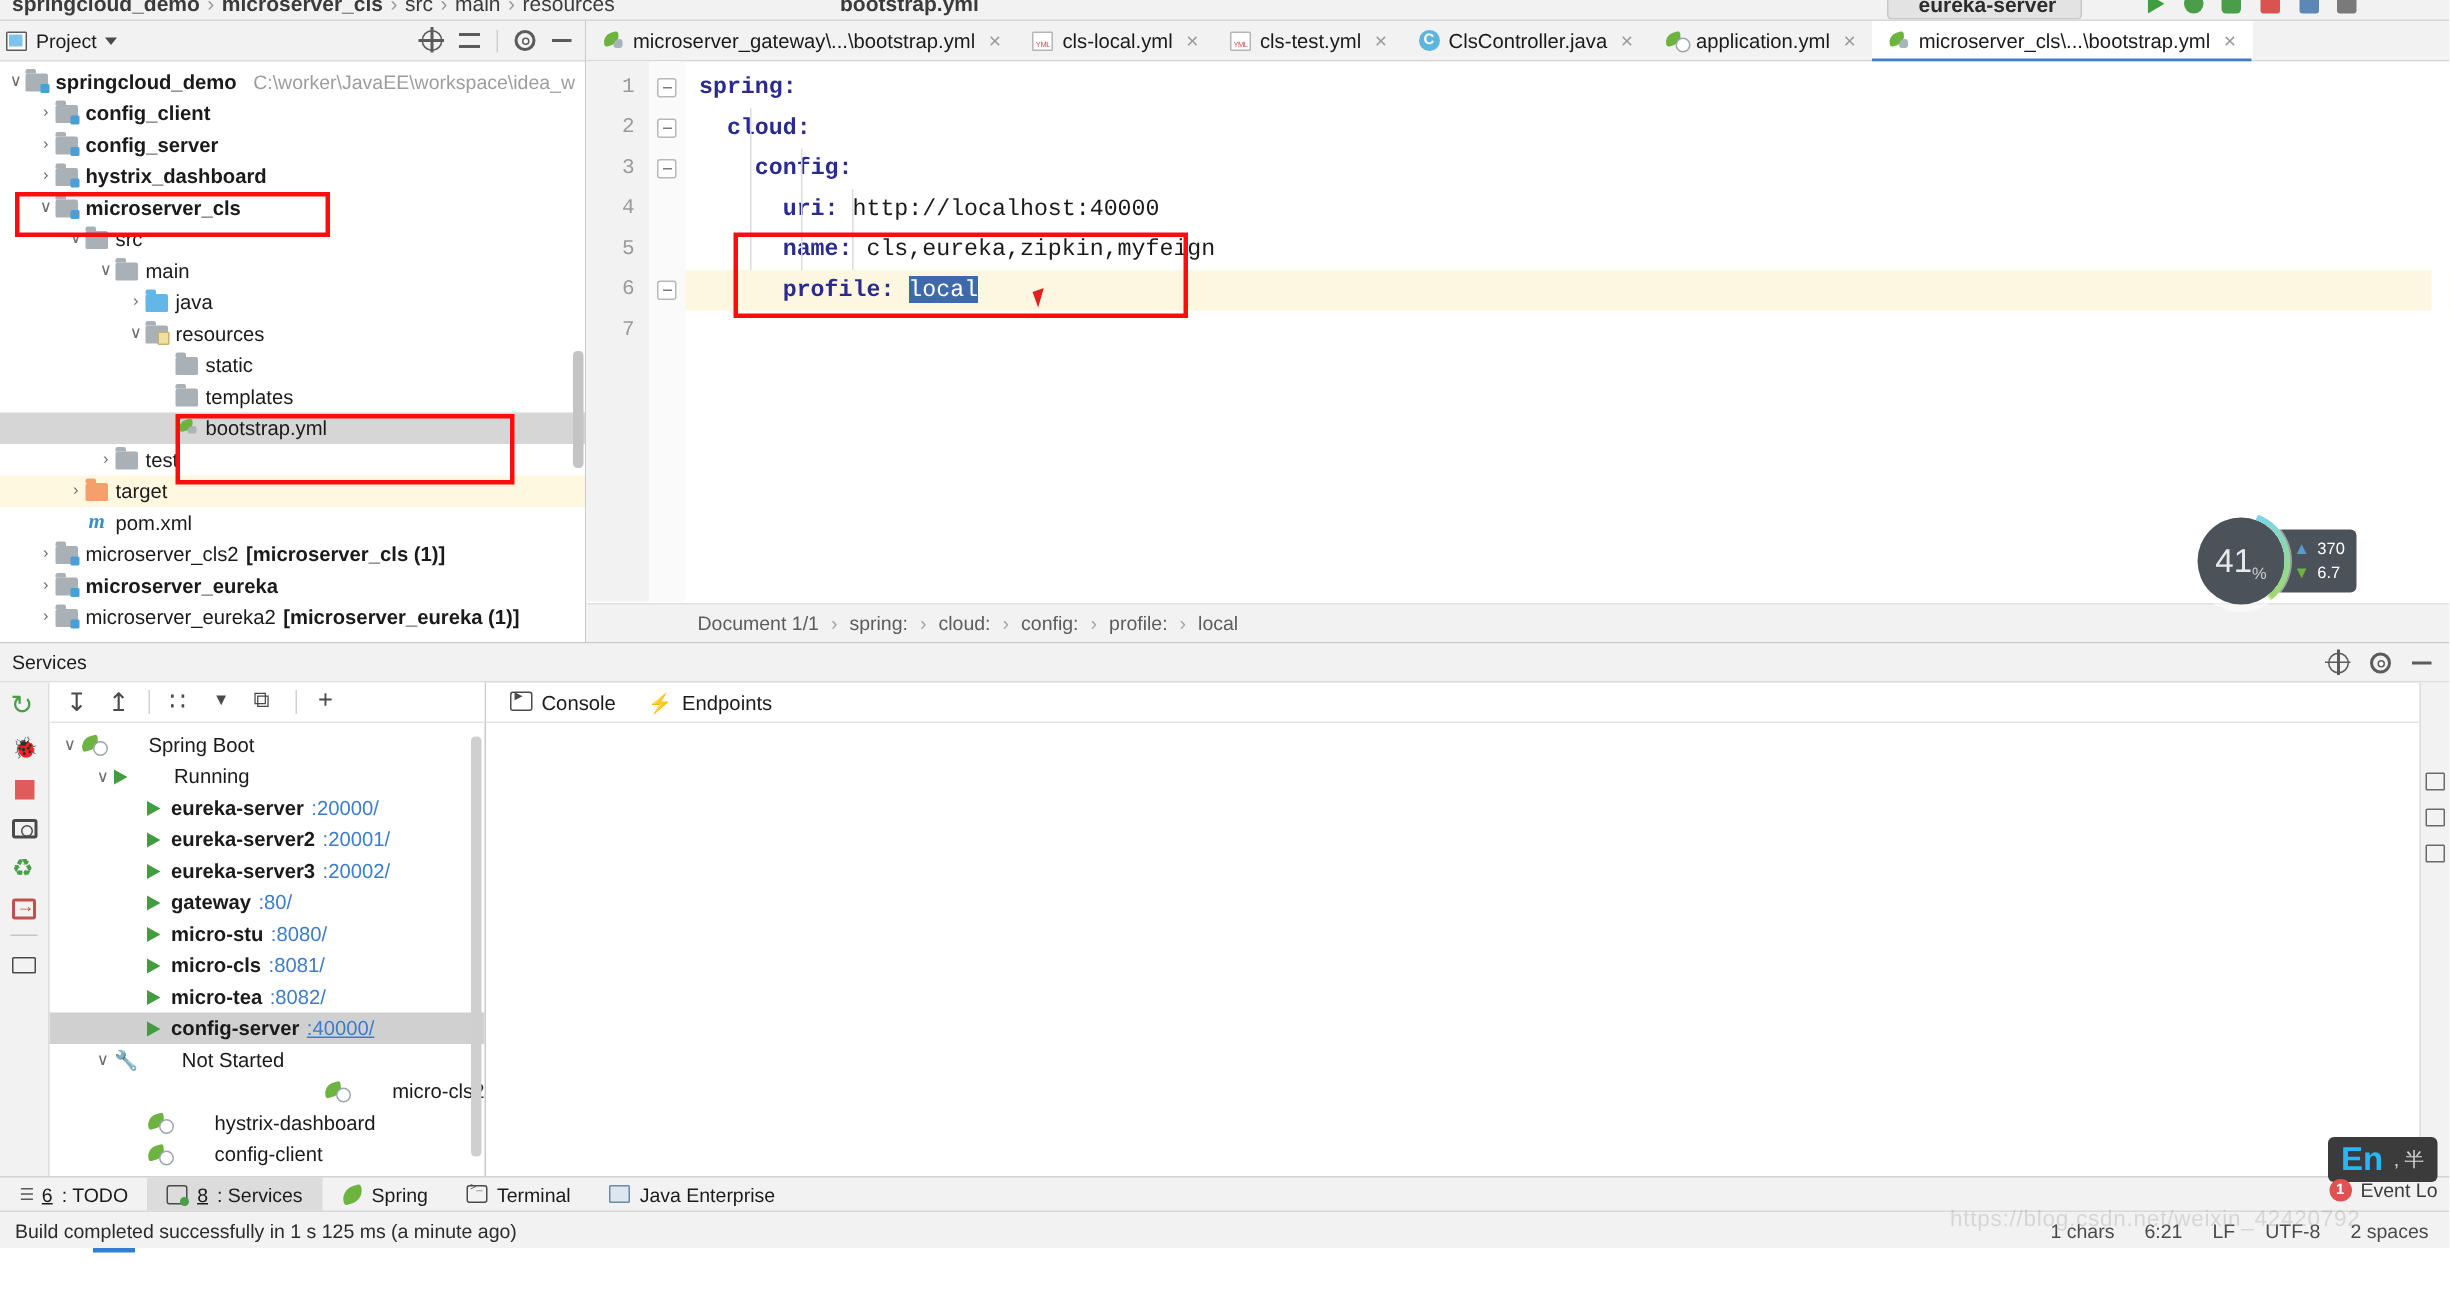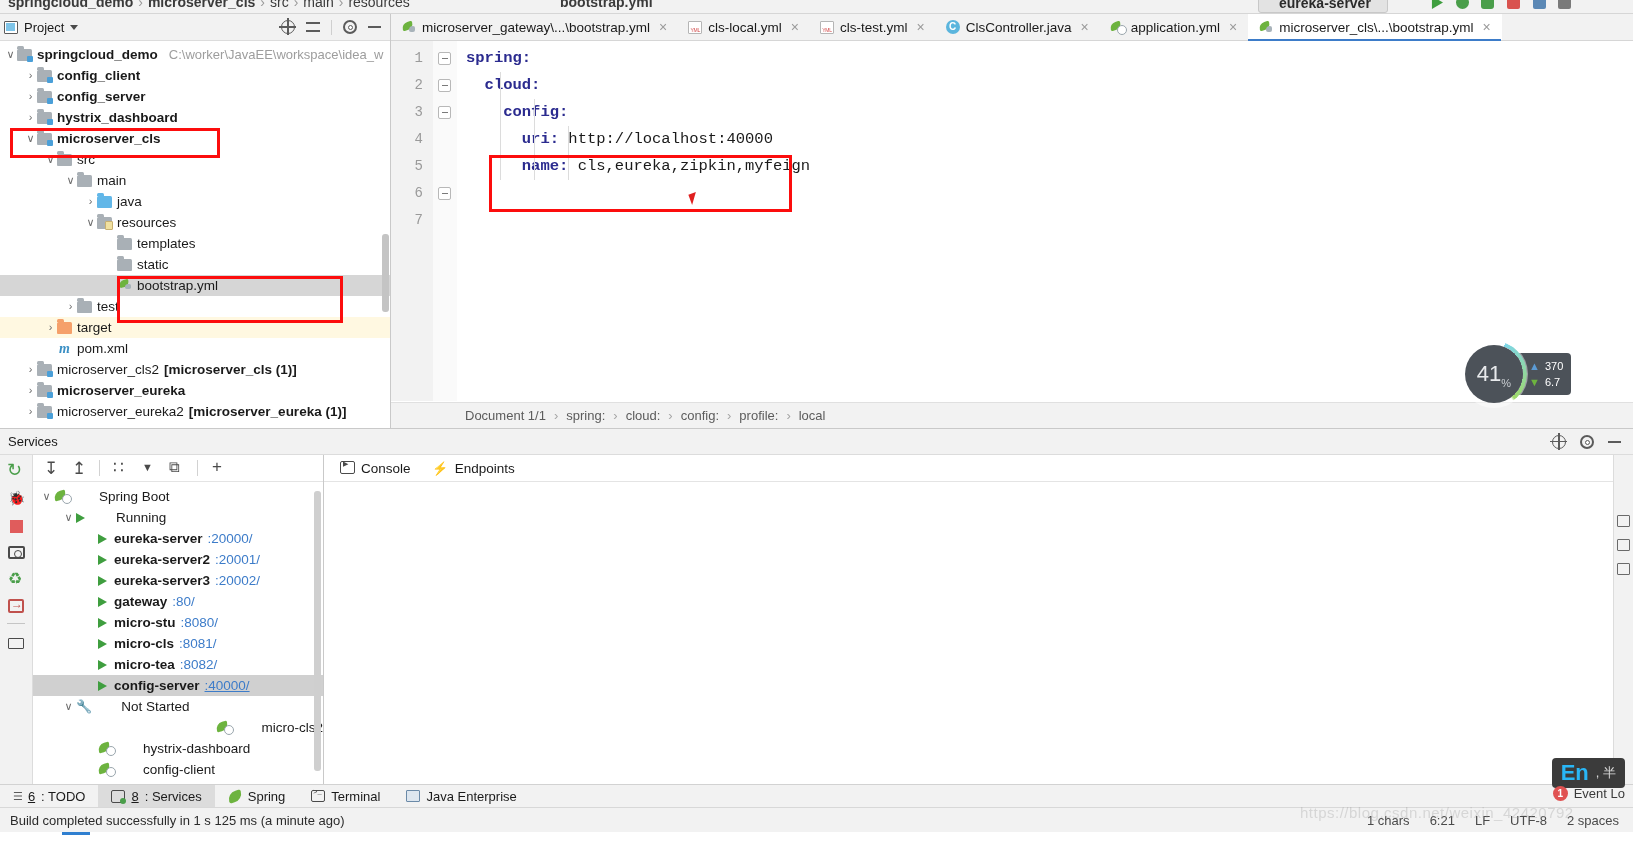--- a/index.html
+++ b/index.html
@@ -535,26 +535,26 @@
           <span class="tlabel normal">java</span>
         </div>
         <div class="trow" style="padding-left: 84px;">
           <span class="chev">∨</span>
           <span class="folder res"></span>
           <span class="tlabel normal">resources</span>
         </div>
         <div class="trow" style="padding-left: 104px;">
           <span class="chev empty">&nbsp;</span>
           <span class="folder"></span>
-          <span class="tlabel normal">templates</span>
+          <span class="tlabel normal">static</span>
         </div>
         <div class="trow" style="padding-left: 104px;">
           <span class="chev empty">&nbsp;</span>
           <span class="folder"></span>
-          <span class="tlabel normal">static</span>
+          <span class="tlabel normal">templates</span>
         </div>
         <div class="trow sel" style="padding-left: 104px;">
           <span class="chev empty">&nbsp;</span>
           <span class="leaf-ico"><span class="yml-leaf"></span></span>
           <span class="tlabel normal">bootstrap.yml</span>
         </div>
         <div class="trow" style="padding-left: 64px;">
           <span class="chev">›</span>
           <span class="folder"></span>
           <span class="tlabel normal">test</span>
@@ -647,20 +647,21 @@
       <div class="codelines" id="codelines">
         <div class="indent-guide" style="left:43px; top:31px; height:108px;"></div>
         <div class="indent-guide" style="left:77px; top:58px; height:81px;"></div>
         <div class="indent-guide" style="left:111px; top:85px; height:54px;"></div>
         <div class="mouse-cursor" style="left:233px; top:152px;"></div>
       <div class="cline"><span></span><span class="k-key">spring:</span></div>
           <div class="cline"><span>  </span><span class="k-key">cloud:</span></div>
           <div class="cline"><span>    </span><span class="k-key">config:</span></div>
           <div class="cline"><span>      </span><span class="k-key">uri:</span><span class="k-val"> http://localhost:40000</span></div>
           <div class="cline"><span>      </span><span class="k-key">name:</span><span class="k-val"> cls,eureka,zipkin,myfeign</span></div>
+          <div class="cline hl"><span>      </span><span class="k-key">profile:</span><span class="k-val"> </span><span class="sel-token">local</span></div>
           <div class="cline">&nbsp;</div>
         </div>
       <div class="right-marker-bar"></div>
     </div>
 
     <div class="breadcrumb-bar">
       <span>Document 1/1</span>
       <span class="bc-sep">›</span>
       <span>spring:</span>
       <span class="bc-sep">›</span>

